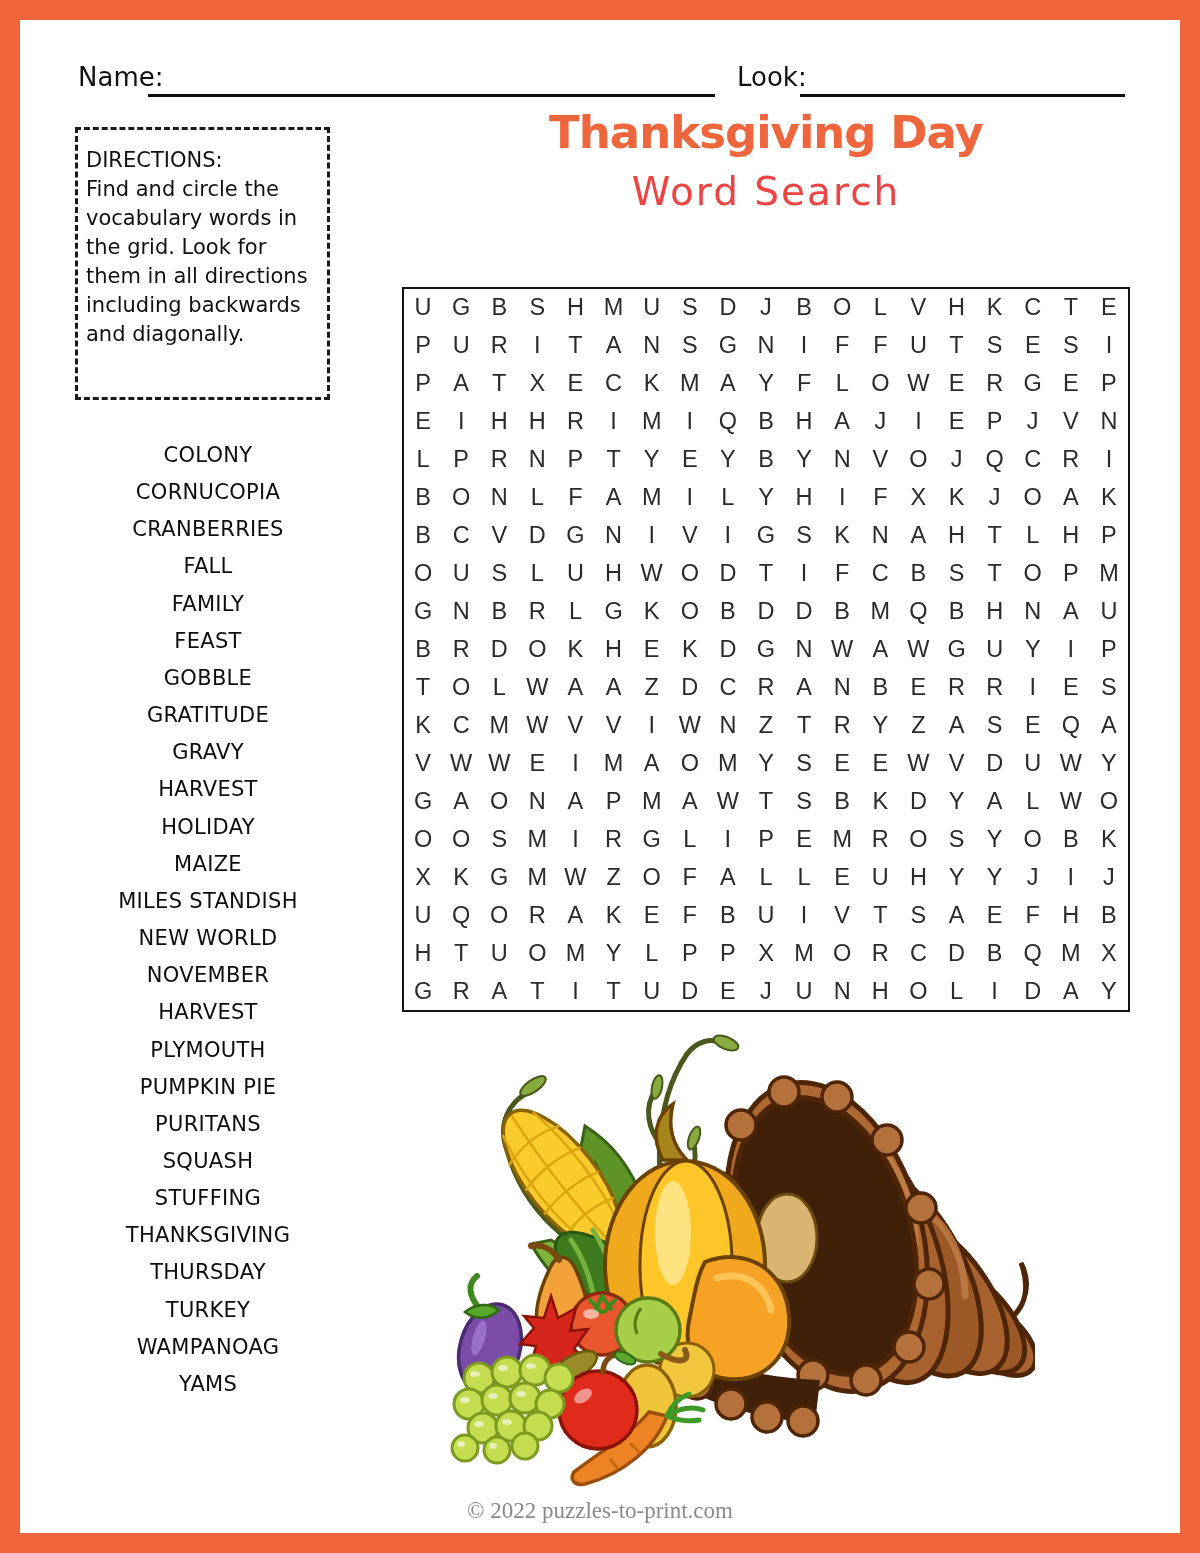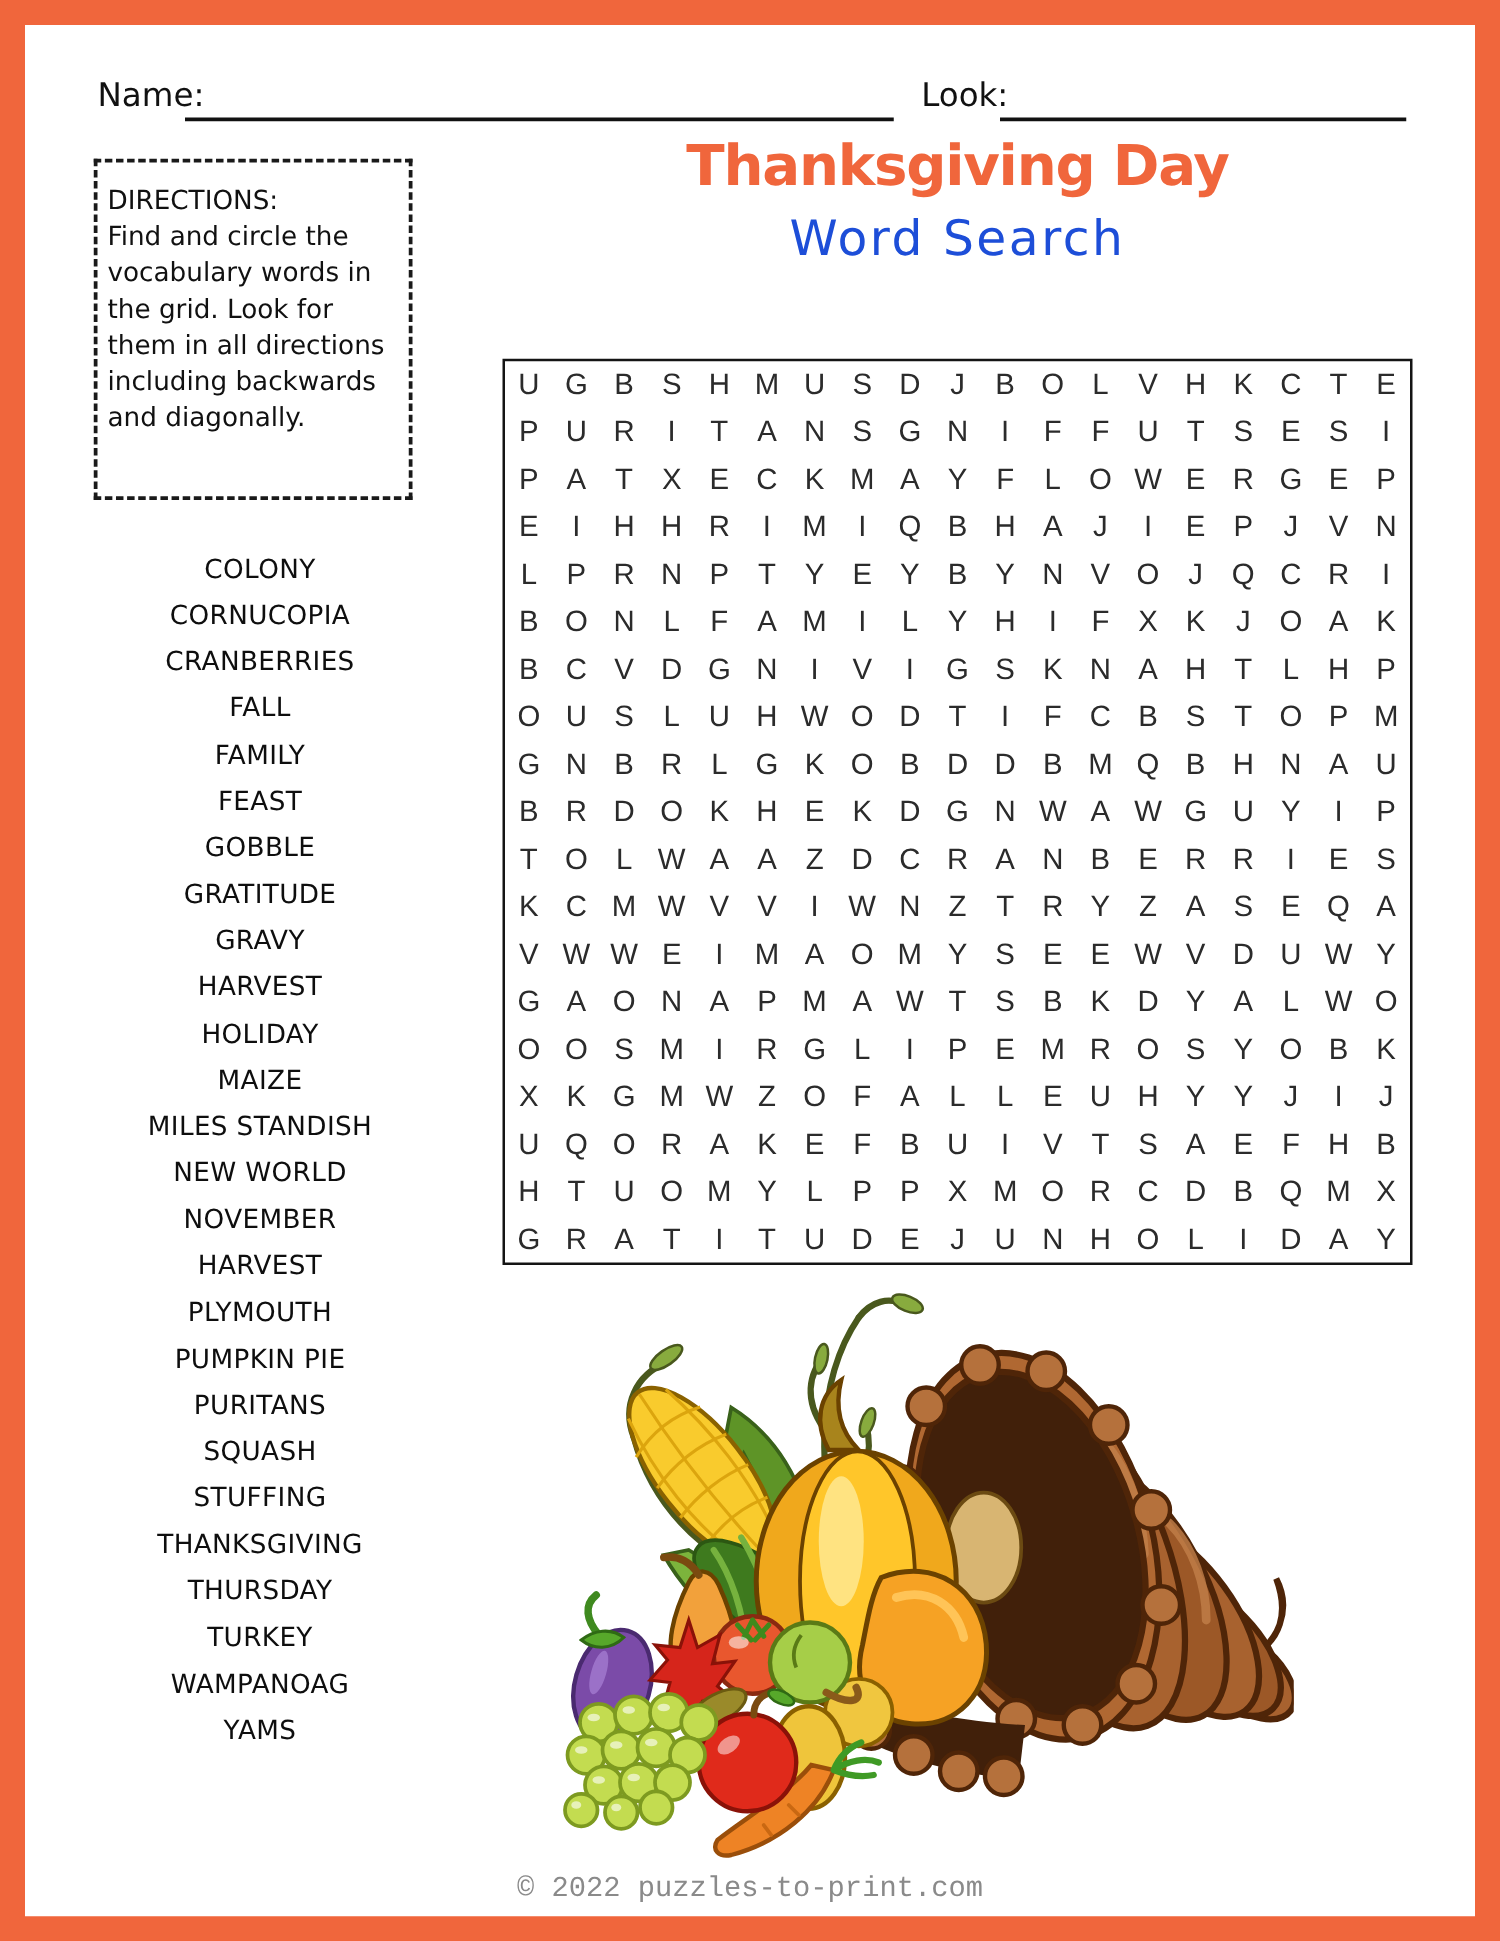--- a/index.html
+++ b/index.html
@@ -11,35 +11,35 @@
   .hlabel{font-size:26px;color:#111;font-family:"DejaVu Sans",sans-serif;}
   .hline{border-bottom:3px solid #111;height:0;}
   
   .dirbox{left:55px;top:107px;width:255px;height:273px;border:3px dashed #1a1a1a;
           box-sizing:border-box;text-align:left;padding:16px 8px;}
   .dirhead,.dirbody{font-size:21px;line-height:29px;color:#111;}
   
   .titleblock{left:380px;top:86px;width:732px;text-align:center;white-space:nowrap;}
   .maintitle{font-size:45px;font-weight:bold;letter-spacing:-1px;color:#F0663C;
              font-family:"DejaVu Sans",sans-serif;}
-  .subtitle{font-size:39px;color:#1d4ed8;margin-top:10px;letter-spacing:2px;}
+  .subtitle{font-size:39px;color:#ef4444;margin-top:10px;letter-spacing:2px;}
   
   .grid{left:382px;top:267px;width:728px;height:725px;border:2.5px solid #141414;
         box-sizing:border-box;display:grid;grid-template-columns:repeat(19,1fr);
         grid-template-rows:repeat(19,1fr);}
   .cell{display:flex;align-items:center;justify-content:center;font-size:23.5px;
         color:#2b2b2b;font-family:"Liberation Sans",sans-serif;}
   
   .wordlist{left:38px;top:417px;width:300px;text-align:center;}
   .word{font-size:21px;line-height:37.15px;color:#0e0e0e;letter-spacing:0.3px;}
   
   .illus{left:415px;top:1008px;}
   
   .footer{left:0;top:1478px;width:1160px;text-align:center;font-size:23px;
-          color:#8a8a8a;font-family:Liberation Mono, monospace;}
+          color:#8a8a8a;font-family:Liberation Serif, serif;}
 </style>
 </head>
 <body>
 
 <div class="page" style="border-color: rgb(240, 102, 60);">
 
   <div class="abs hlabel" style="left:58px;top:42px;">Name:</div>
   <div class="abs hline" style="left:128px;top:74px;width:567px;"></div>
   <div class="abs hlabel" style="left:717px;top:42px;">Look:</div>
   <div class="abs hline" style="left:780px;top:74px;width:325px;"></div>

